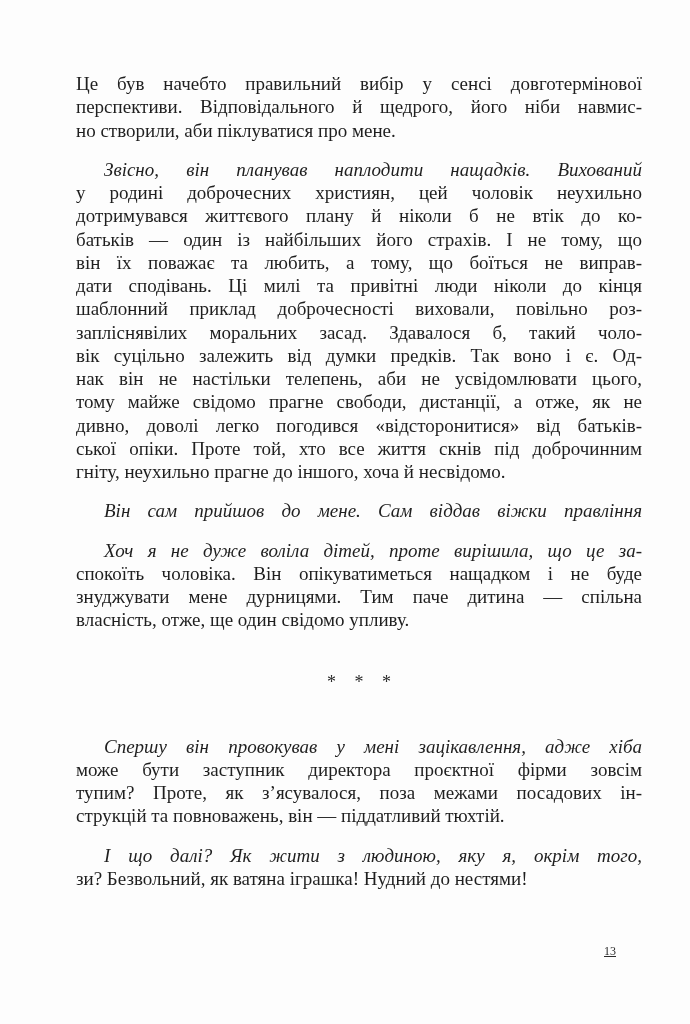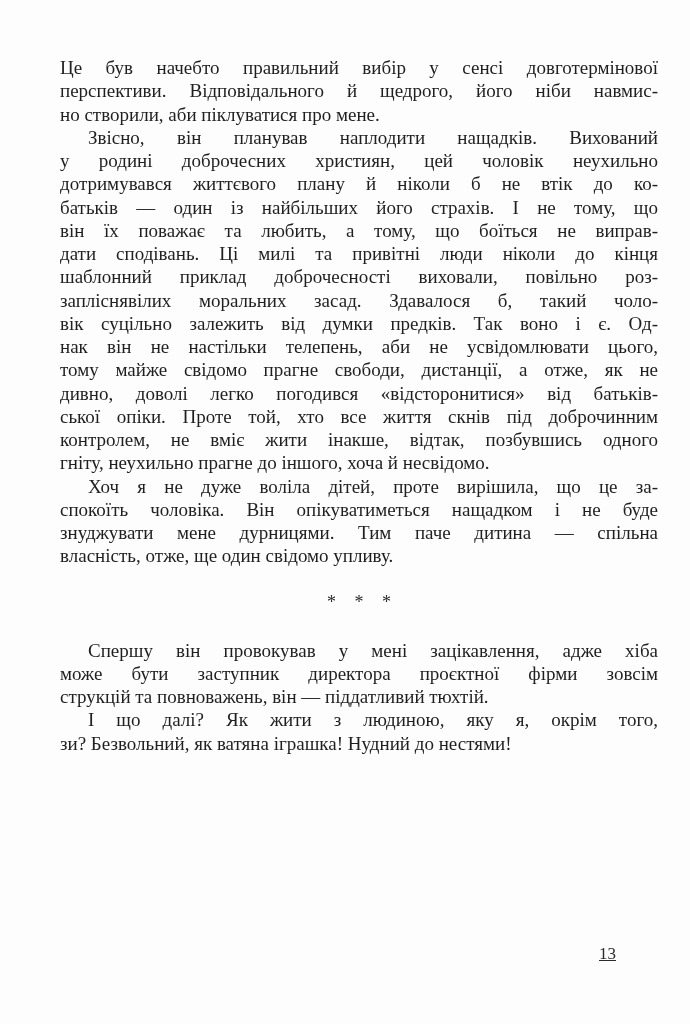--- a/index.html
+++ b/index.html
@@ -18,50 +18,51 @@
   }
   .text-block {
     position: absolute;
     left: 60px;
     top: 56px;
     width: 598px;
     font-size: 19px;
     line-height: 23.25px;
   }
   .paragraph {
-    margin: 0;
+    margin: 16px;
     padding: 0;
   }
   .tline {
     text-align: justify;
     text-align-last: justify;
     white-space: normal;
   }
   .tline.para-end {
     text-align: left;
     text-align-last: left;
   }
   .tline.indent {
     text-indent: 28px;
+    font-style: italic;
   }
   .separator {
     height: 71px;
     display: flex;
     align-items: center;
     justify-content: center;
     font-size: 18px;
     letter-spacing: 7px;
     padding-left: 7px; 
     color: #2a2a2a;
   }
   .folio {
     position: absolute;
     top: 944px;
     right: 74px;
-    font-size: 17px;
+    font-size: 12px;
     color: #2a2a2a;
     text-decoration: underline;
   }
 </style>
 </head>
 <body>
 
 <div class="page">
   <div class="text-block">
       <div class="paragraph">
@@ -76,35 +77,36 @@
         <div class="tline">батьків — один із найбільших його страхів. І не тому, що</div>
         <div class="tline">він їх поважає та любить, а тому, що боїться не виправ-</div>
         <div class="tline">дати сподівань. Ці милі та привітні люди ніколи до кінця</div>
         <div class="tline">шаблонний приклад доброчесності виховали, повільно роз-</div>
         <div class="tline">запліснявілих моральних засад. Здавалося б, такий чоло-</div>
         <div class="tline">вік суцільно залежить від думки предків. Так воно і є. Од-</div>
         <div class="tline">нак він не настільки телепень, аби не усвідомлювати цього,</div>
         <div class="tline">тому майже свідомо прагне свободи, дистанції, а отже, як не</div>
         <div class="tline">дивно, доволі легко погодився «відсторонитися» від батьків-</div>
         <div class="tline">ської опіки. Проте той, хто все життя скнів під доброчинним</div>
-        <div class="tline">контролем, не вміє жити інакше, відтак, позбувшись одного</div>
         <div class="tline para-end">гніту, неухильно прагне до іншого, хоча й несвідомо.</div>
       </div>
       <div class="paragraph">
+        <div class="tline indent">Він сам прийшов до мене. Сам віддав віжки правління</div>
       </div>
       <div class="paragraph">
         <div class="tline indent">Хоч я не дуже воліла дітей, проте вирішила, що це за-</div>
         <div class="tline">спокоїть чоловіка. Він опікуватиметься нащадком і не буде</div>
         <div class="tline">знуджувати мене дурницями. Тим паче дитина — спільна</div>
         <div class="tline para-end">власність, отже, ще один свідомо упливу.</div>
       </div>
       <div class="separator">* * *</div>
       <div class="paragraph">
         <div class="tline indent">Спершу він провокував у мені зацікавлення, адже хіба</div>
         <div class="tline">може бути заступник директора проєктної фірми зовсім</div>
+        <div class="tline">тупим? Проте, як з’ясувалося, поза межами посадових ін-</div>
         <div class="tline para-end">струкцій та повноважень, він — піддатливий тюхтій.</div>
       </div>
       <div class="paragraph">
         <div class="tline indent">І що далі? Як жити з людиною, яку я, окрім того,</div>
         <div class="tline para-end">зи? Безвольний, як ватяна іграшка! Нудний до нестями!</div>
       </div>
     </div>
   <div class="folio">13</div>
 </div>
 

